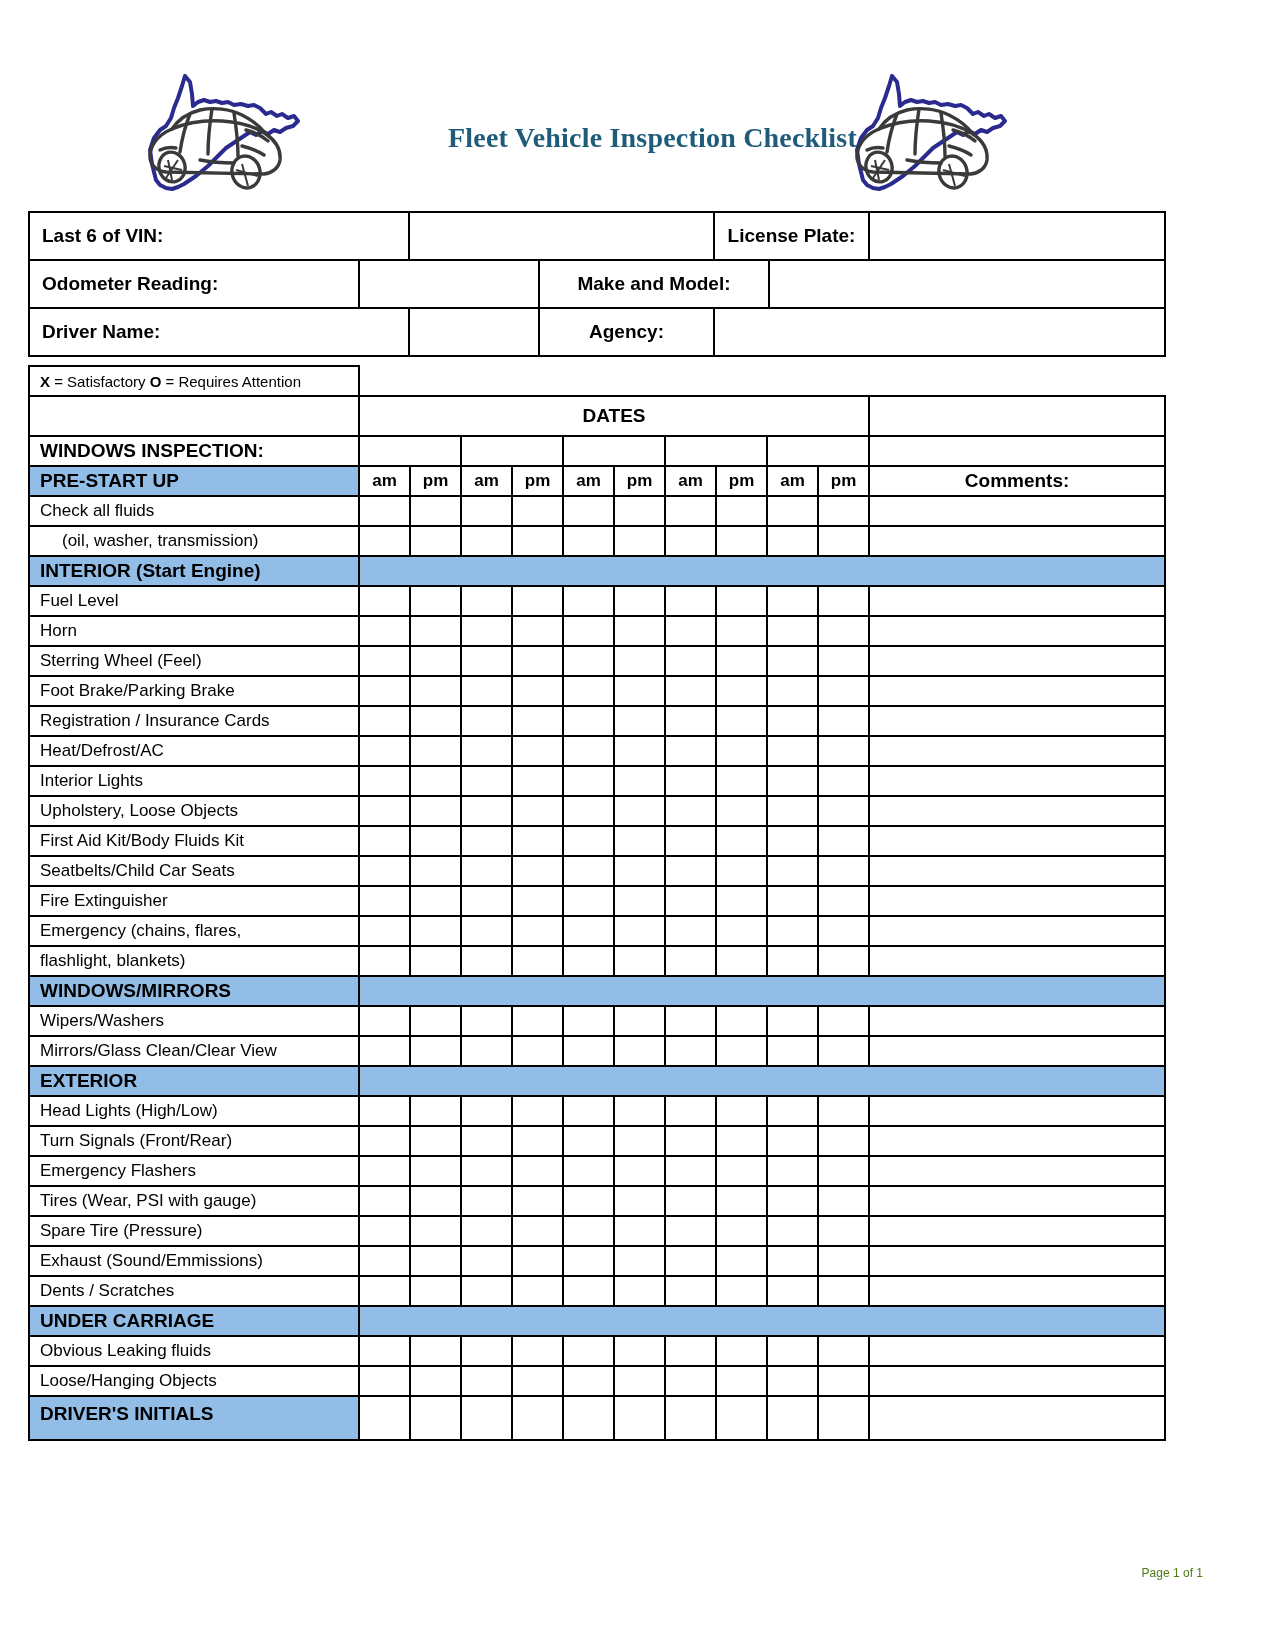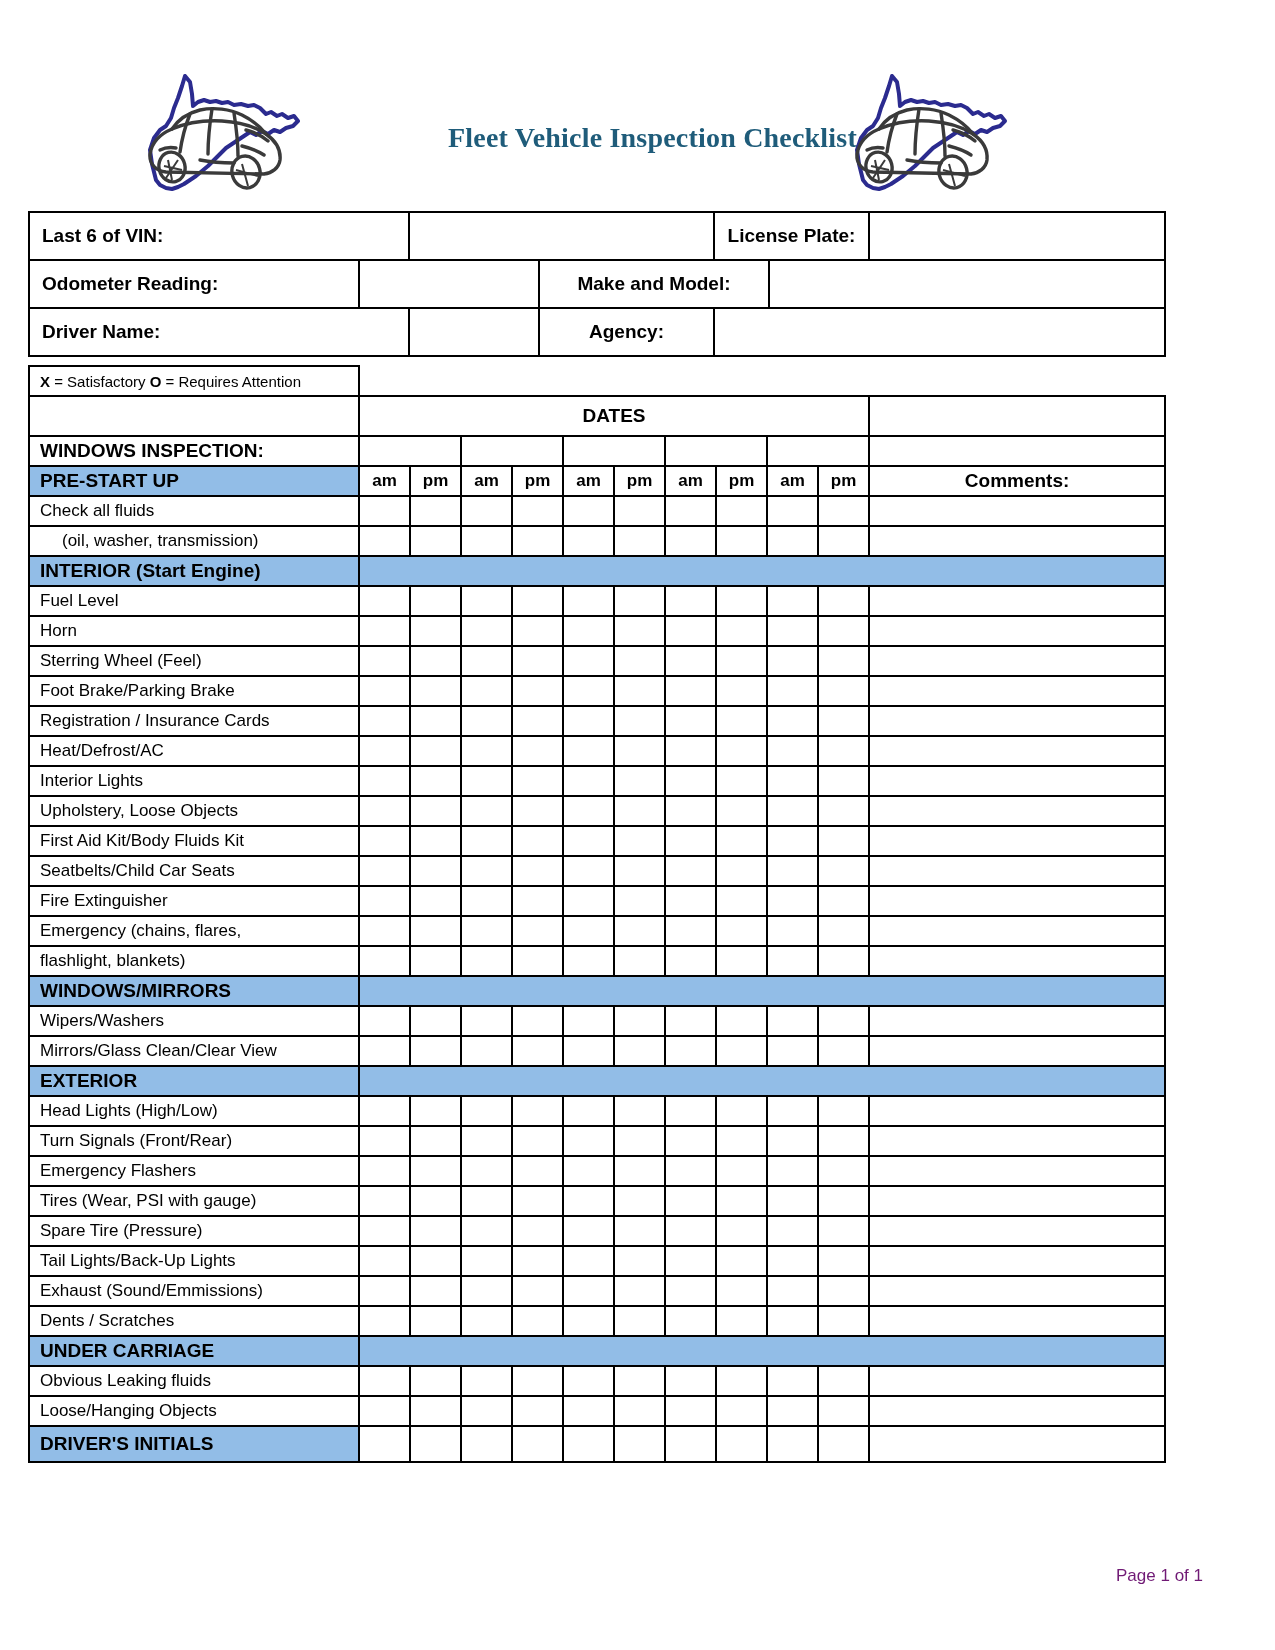--- a/index.html
+++ b/index.html
@@ -140,31 +140,31 @@
     font-weight: bold;
     font-size: 19px;
   }
   .initials-cell {
     background: #92BDE7;
     font-weight: bold;
     font-size: 19px;
     padding-left: 10px;
     height: 64px;
     vertical-align: bottom;
-    padding-bottom: 6px;
+    padding-bottom: 14px;
     white-space: nowrap;
   }
 
   
   .footer {
     position: absolute;
     right: 72px;
     top: 1566px;
-    font-size: 17px;
-    color: #701a75;
+    font-size: 12px;
+    color: #4d7c0f;
   }
 </style>
 </head>
 <body>
 
 <div class="page">
 
   <div class="header">
 
     <div class="logo left">
@@ -631,34 +631,20 @@
           <td></td>
           <td></td>
           <td></td>
           <td></td>
           <td></td>
           <td></td>
           <td></td>
           <td></td>
         </tr>
         <tr>
-          <td class="row-label">Tail Lights/Back-Up Lights</td>
-          <td></td>
-          <td></td>
-          <td></td>
-          <td></td>
-          <td></td>
-          <td></td>
-          <td></td>
-          <td></td>
-          <td></td>
-          <td></td>
-          <td></td>
-        </tr>
-        <tr>
           <td class="row-label">Exhaust (Sound/Emmissions)</td>
           <td></td>
           <td></td>
           <td></td>
           <td></td>
           <td></td>
           <td></td>
           <td></td>
           <td></td>
           <td></td>

